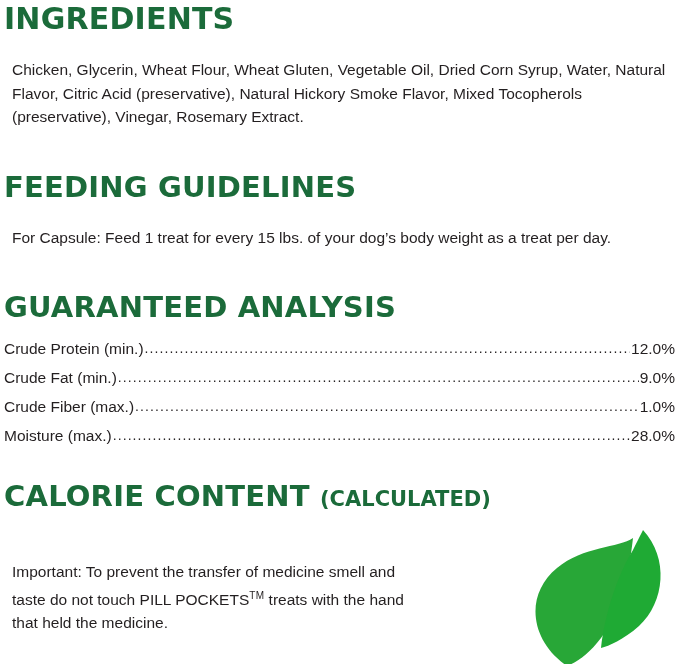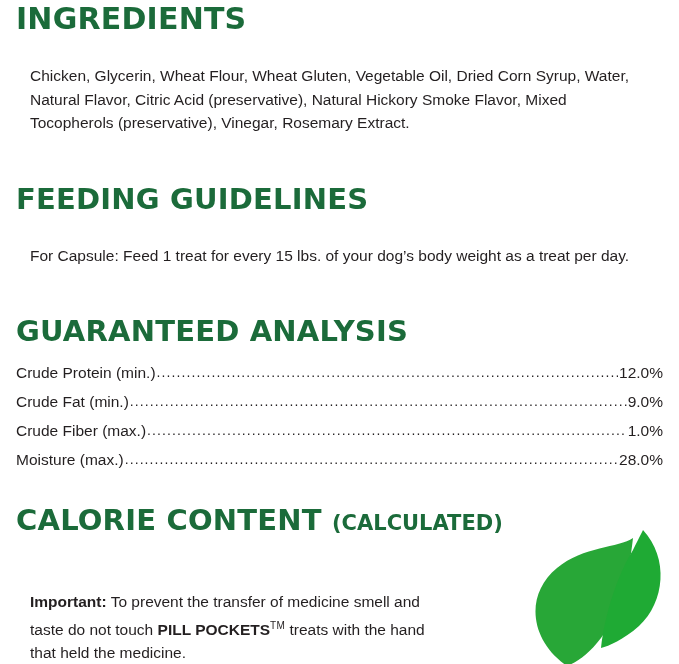--- a/index.html
+++ b/index.html
@@ -13,21 +13,21 @@
     font-family: "Liberation Sans", sans-serif;
     color: #231f20;
     overflow: hidden;
     position: relative;
   }
   .page {
     position: relative;
     width: 679px;
     height: 664px;
     box-sizing: border-box;
-    padding: 0 16px;
+    padding: 0 4px;
   }
   h2.section-title {
     font-family: "DejaVu Sans", sans-serif;
     color: #1b6b3a;
     font-weight: bold;
     letter-spacing: 0.2px;
     margin: 0;
   }
   .t-ingredients {
     font-size: 30px;
@@ -46,21 +46,21 @@
     font-size: 29px;
     line-height: 33px;
   }
   .t-calorie .calc {
     font-size: 21px;
     letter-spacing: 0;
   }
   p.body-text {
     font-size: 15.5px;
     line-height: 23.5px;
-    margin: 14px;
+    margin: 8px;
     color: #231f20;
   }
   .gap-10 { height: 10px; }
   .gap-14 { height: 14px; }
   .gap-26 { height: 26px; }
   .gap-30 { height: 30px; }
   .gap-34 { height: 34px; }
 
   
   .ga-list {
@@ -89,21 +89,21 @@
     position: relative;
     top: -1px;
   }
   .ga-value { flex: 0 0 auto; }
 
   .important {
     font-size: 15.5px;
     line-height: 23.5px;
     max-width: 420px;
   }
-  .important b { font-weight: bold; }
+  .important b { font-weight: normal; }
   .tm {
     font-size: 10px;
     vertical-align: super;
     letter-spacing: 0.3px;
   }
 
   
   .leaves {
     position: absolute;
     right: 6px;

